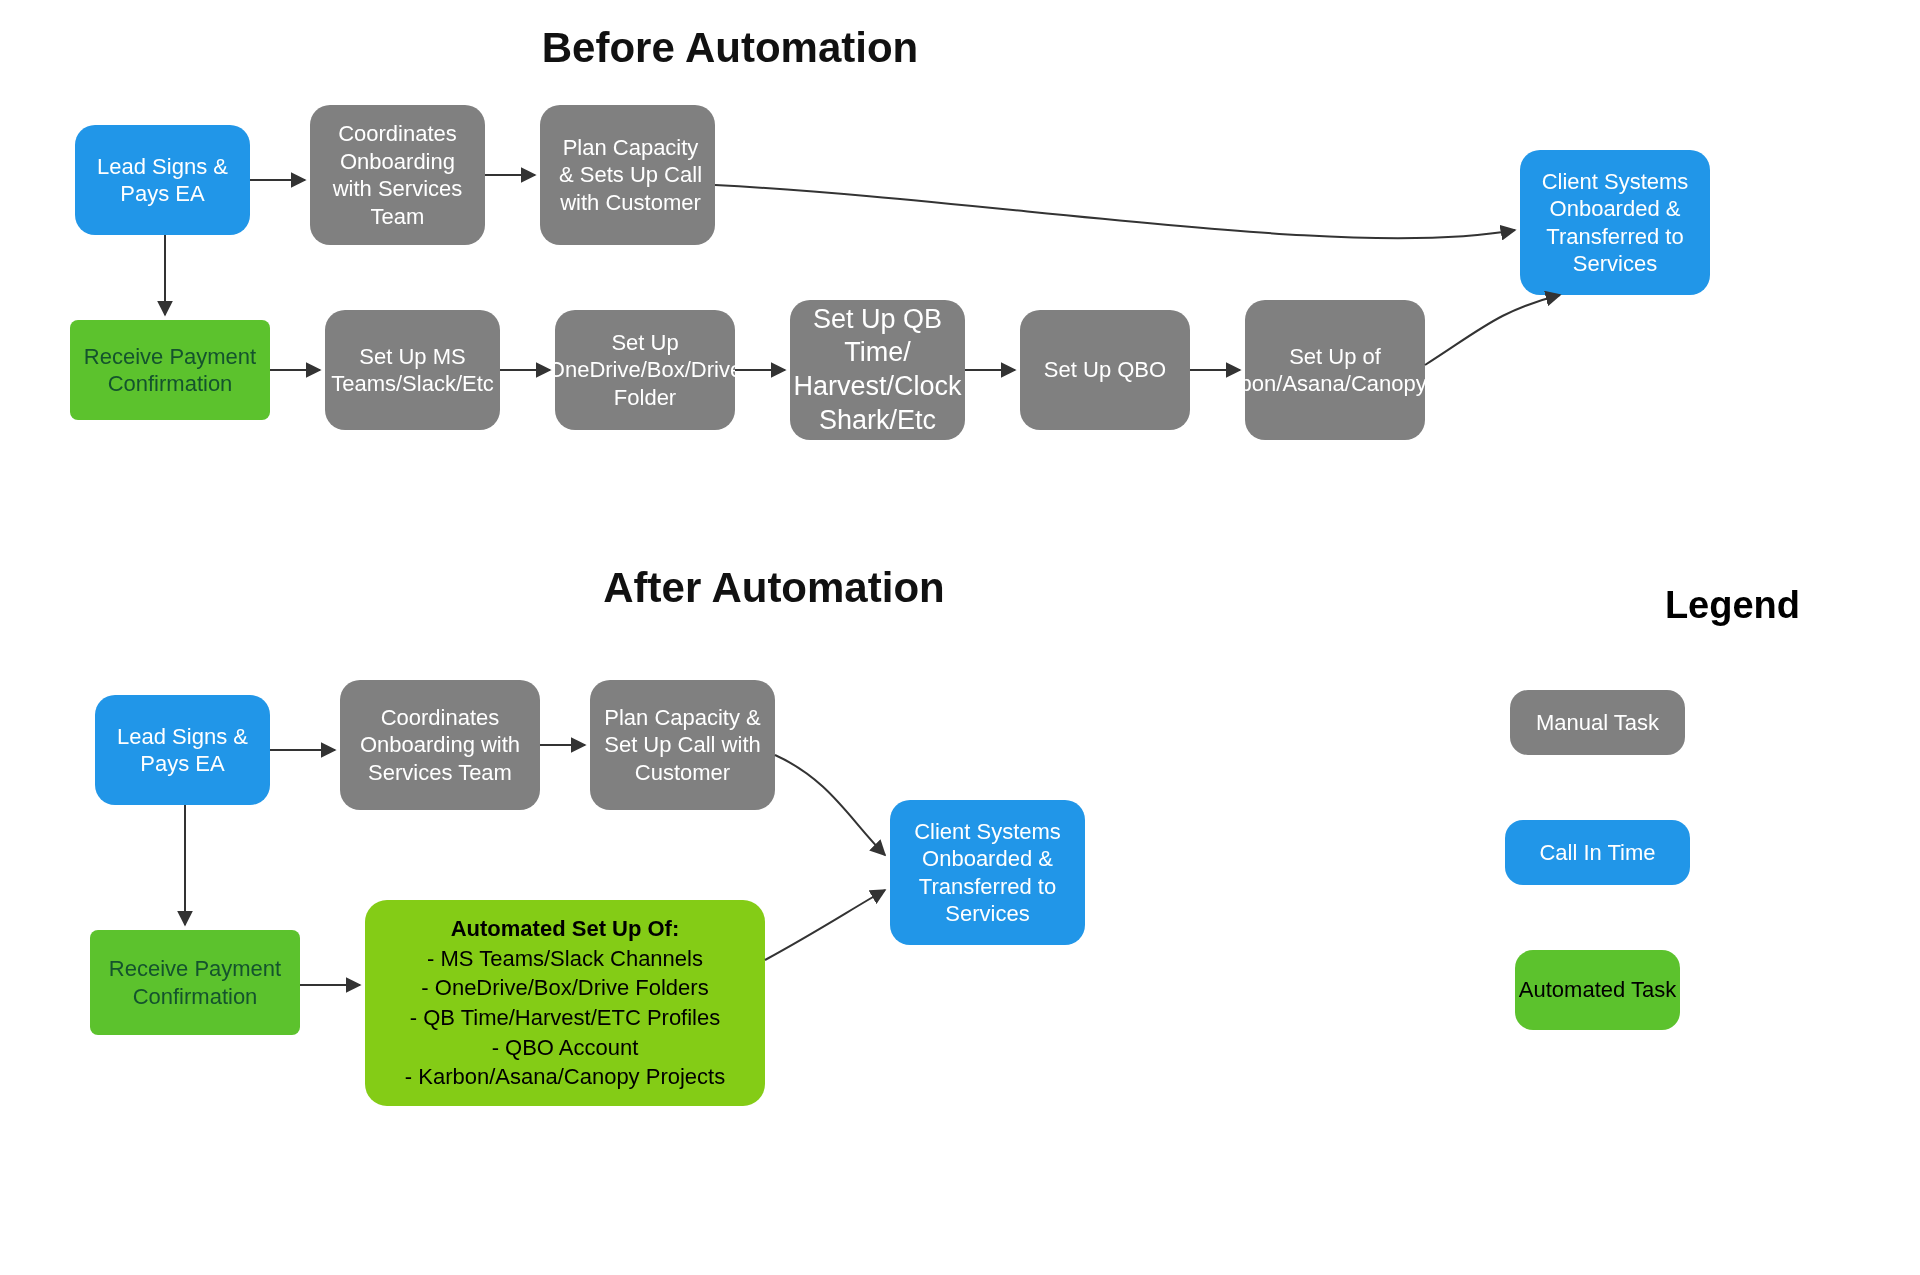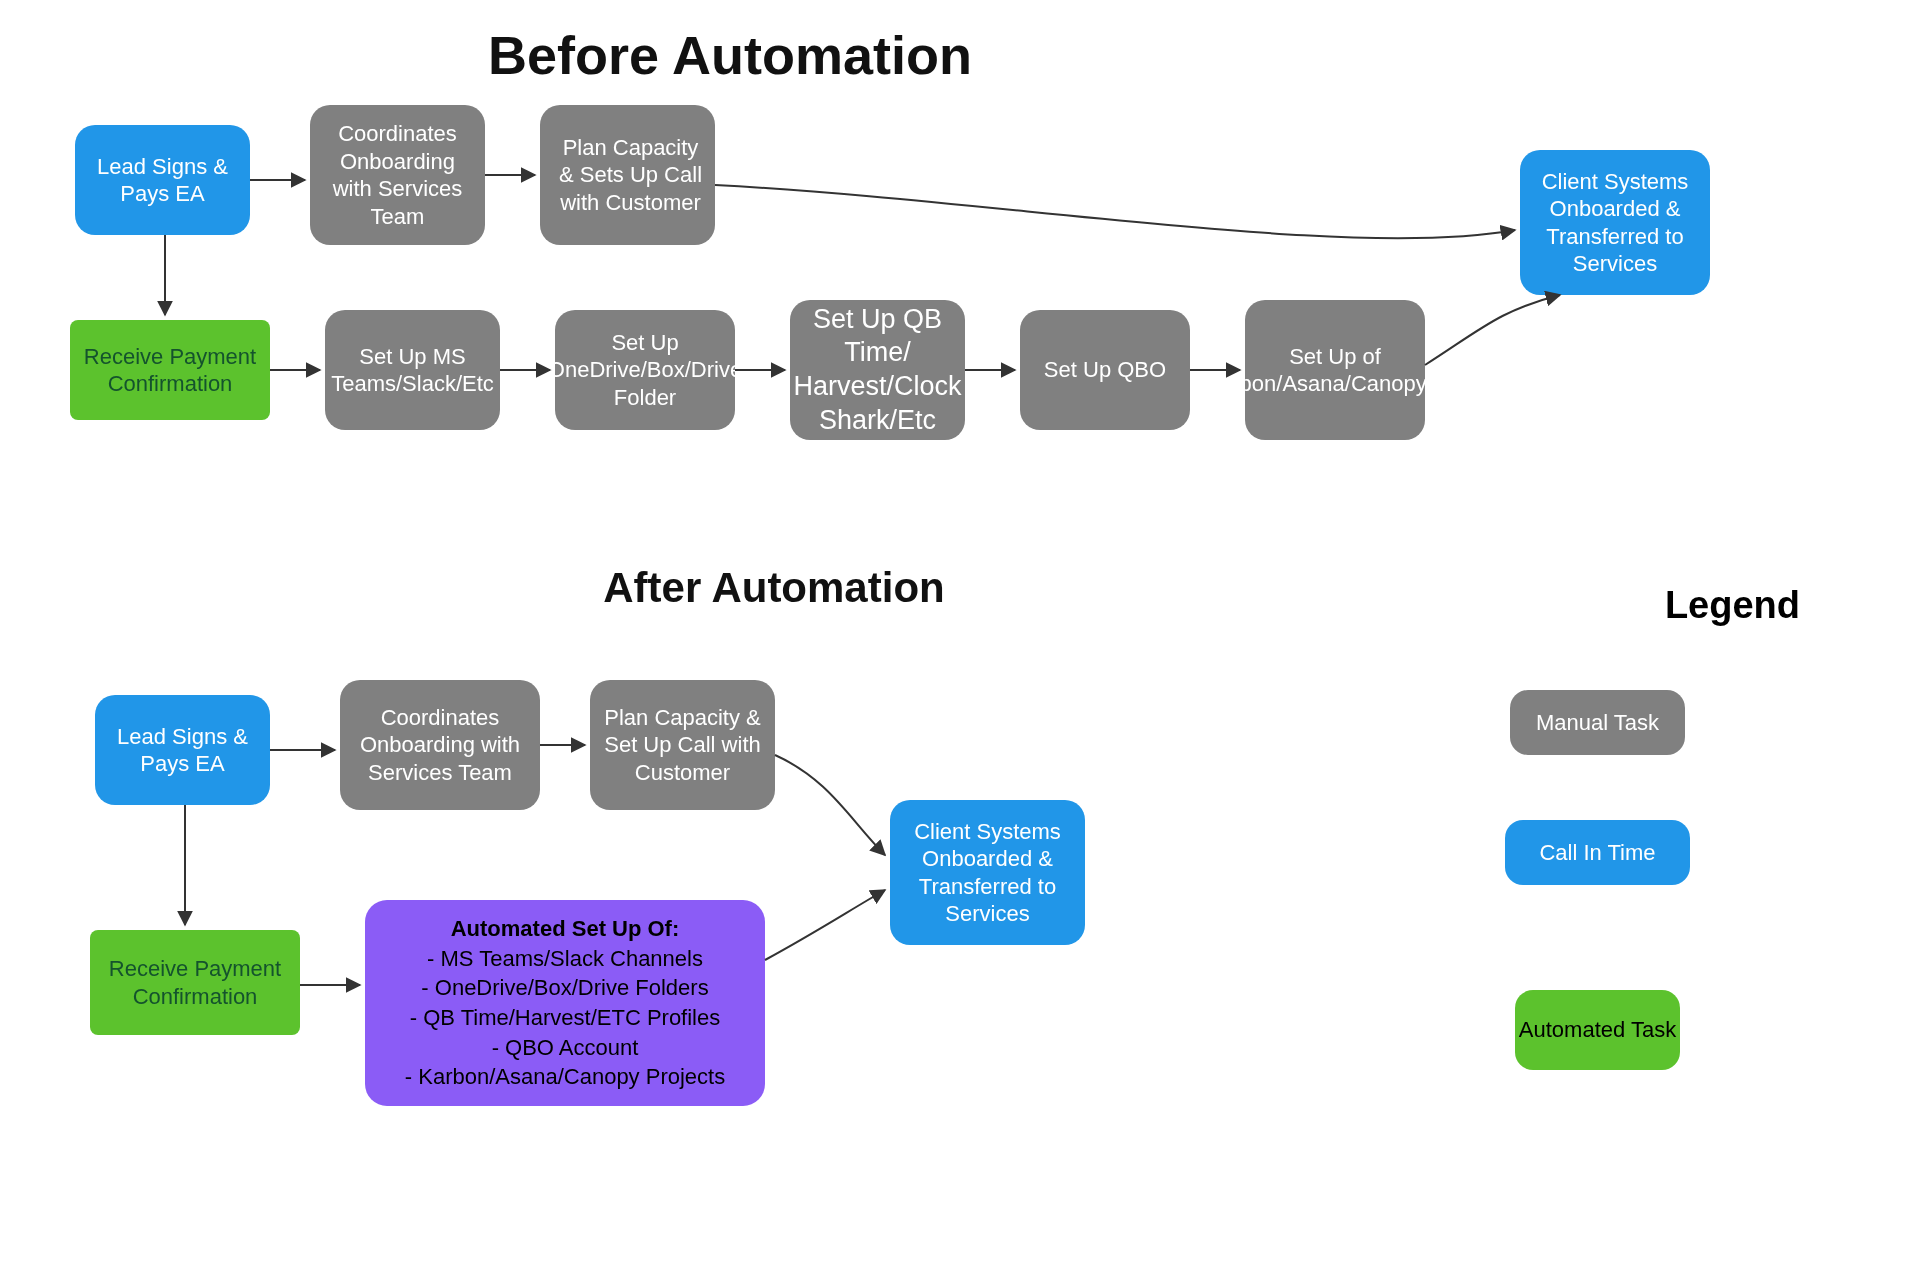--- a/index.html
+++ b/index.html
@@ -10,21 +10,21 @@
     height: 1275px;
     overflow: hidden;
   }
   .canvas { position: relative; width: 1920px; height: 1275px; }
   .title {
     position: absolute;
     font-weight: 700;
     color: #111;
     text-align: center;
   }
-  .title-before { left: 0; width: 1460px; top: 24px; font-size: 54px; }
+  .title-before { left: 0; width: 1460px; top: 24px; font-size: 42px; }
   .title-after  { left: 0; width: 1460px; top: 564px; font-size: 42px; padding-left: 44px; }
 
   .legend-title {
     position: absolute;
     right: 120px;
     top: 584px;
     font-size: 38px;
     font-weight: 700;
   }
 
@@ -43,21 +43,21 @@
   }
   .gray  { background: #808080; }
   .blue  { background: #2196e8; }
   .green { background: #5cc22d; color:#000; }
   .green.white-text { color:#14532d; }
 
   .node.small-text { font-size: 27px; }
 
   .big-green {
     position: absolute;
-    background: #8b5cf6;
+    background: #84cc16;
     border-radius: 22px;
     color: #000;
     text-align: center;
     font-size: 22px;
     line-height: 1.35;
     padding: 14px 24px;
     box-sizing: border-box;
   }
   .big-green .hdr { font-weight: 700; }
 
@@ -107,21 +107,21 @@
     <div class="hdr">Automated Set Up Of:</div>
     <div>- MS Teams/Slack Channels</div>
     <div>- OneDrive/Box/Drive Folders</div>
     <div>- QB Time/Harvest/ETC Profiles</div>
     <div>- QBO Account</div>
     <div>- Karbon/Asana/Canopy Projects</div>
   </div>
 
   <div class="legend-box gray" style="left:1510px; top:690px; width:175px; height:65px;">Manual Task</div>
   <div class="legend-box blue" style="left:1505px; top:820px; width:185px; height:65px;">Call In Time</div>
-  <div class="legend-box" style="left:1515px; top:950px; width:165px; height:80px; background:#5cc22d; color:#000;margin-top:40px;">Automated Task</div>
+  <div class="legend-box" style="left:1515px; top:950px; width:165px; height:80px; background:#5cc22d; color:#000;">Automated Task</div>
 
   <svg class="edges">
     <defs>
       <marker id="arrow" viewBox="0 0 10 10" refX="9" refY="5" markerWidth="8" markerHeight="8" orient="auto-start-reverse">
         <path d="M 0 0 L 10 5 L 0 10 z" fill="#333"></path>
       </marker>
     </defs>
 
     <path class="edge" d="M 250 180 L 305 180"></path>
     <path class="edge" d="M 485 175 L 535 175"></path>

